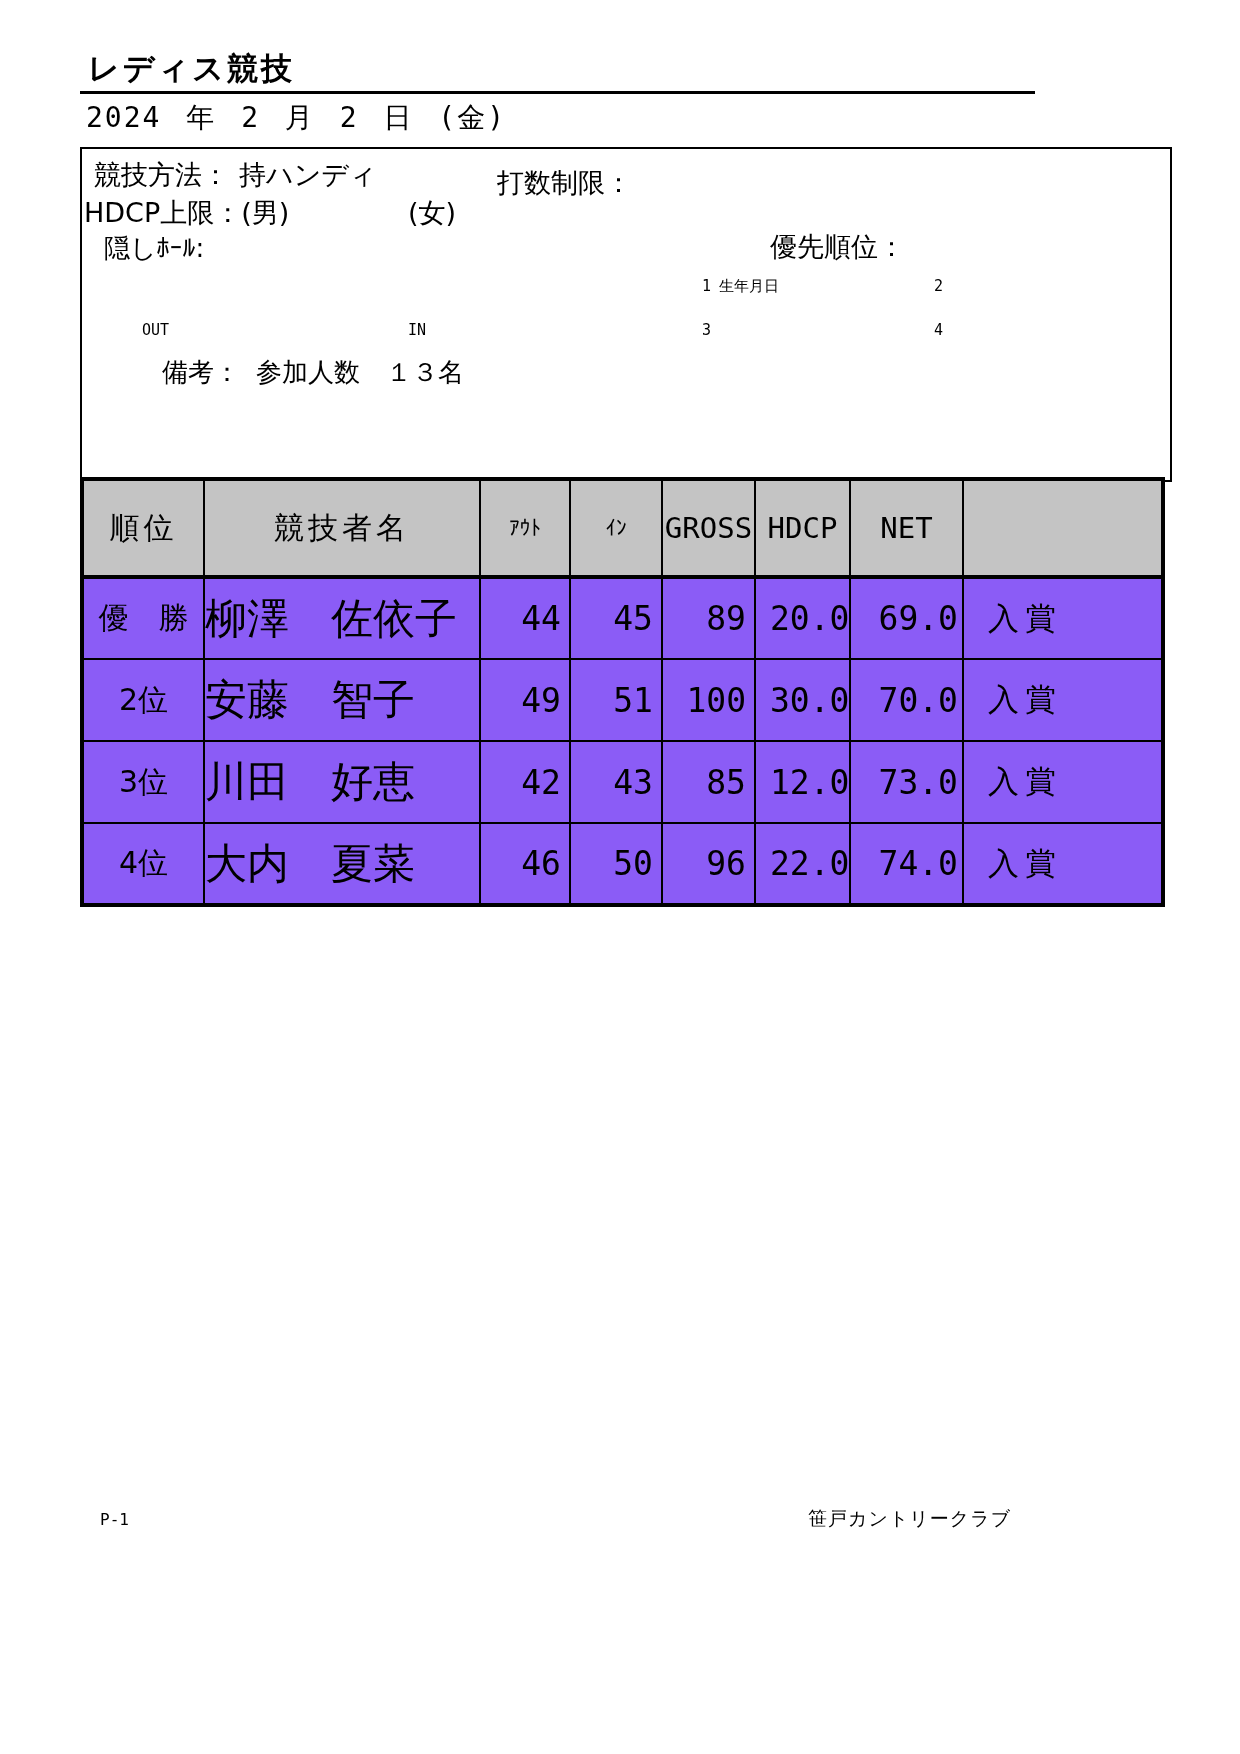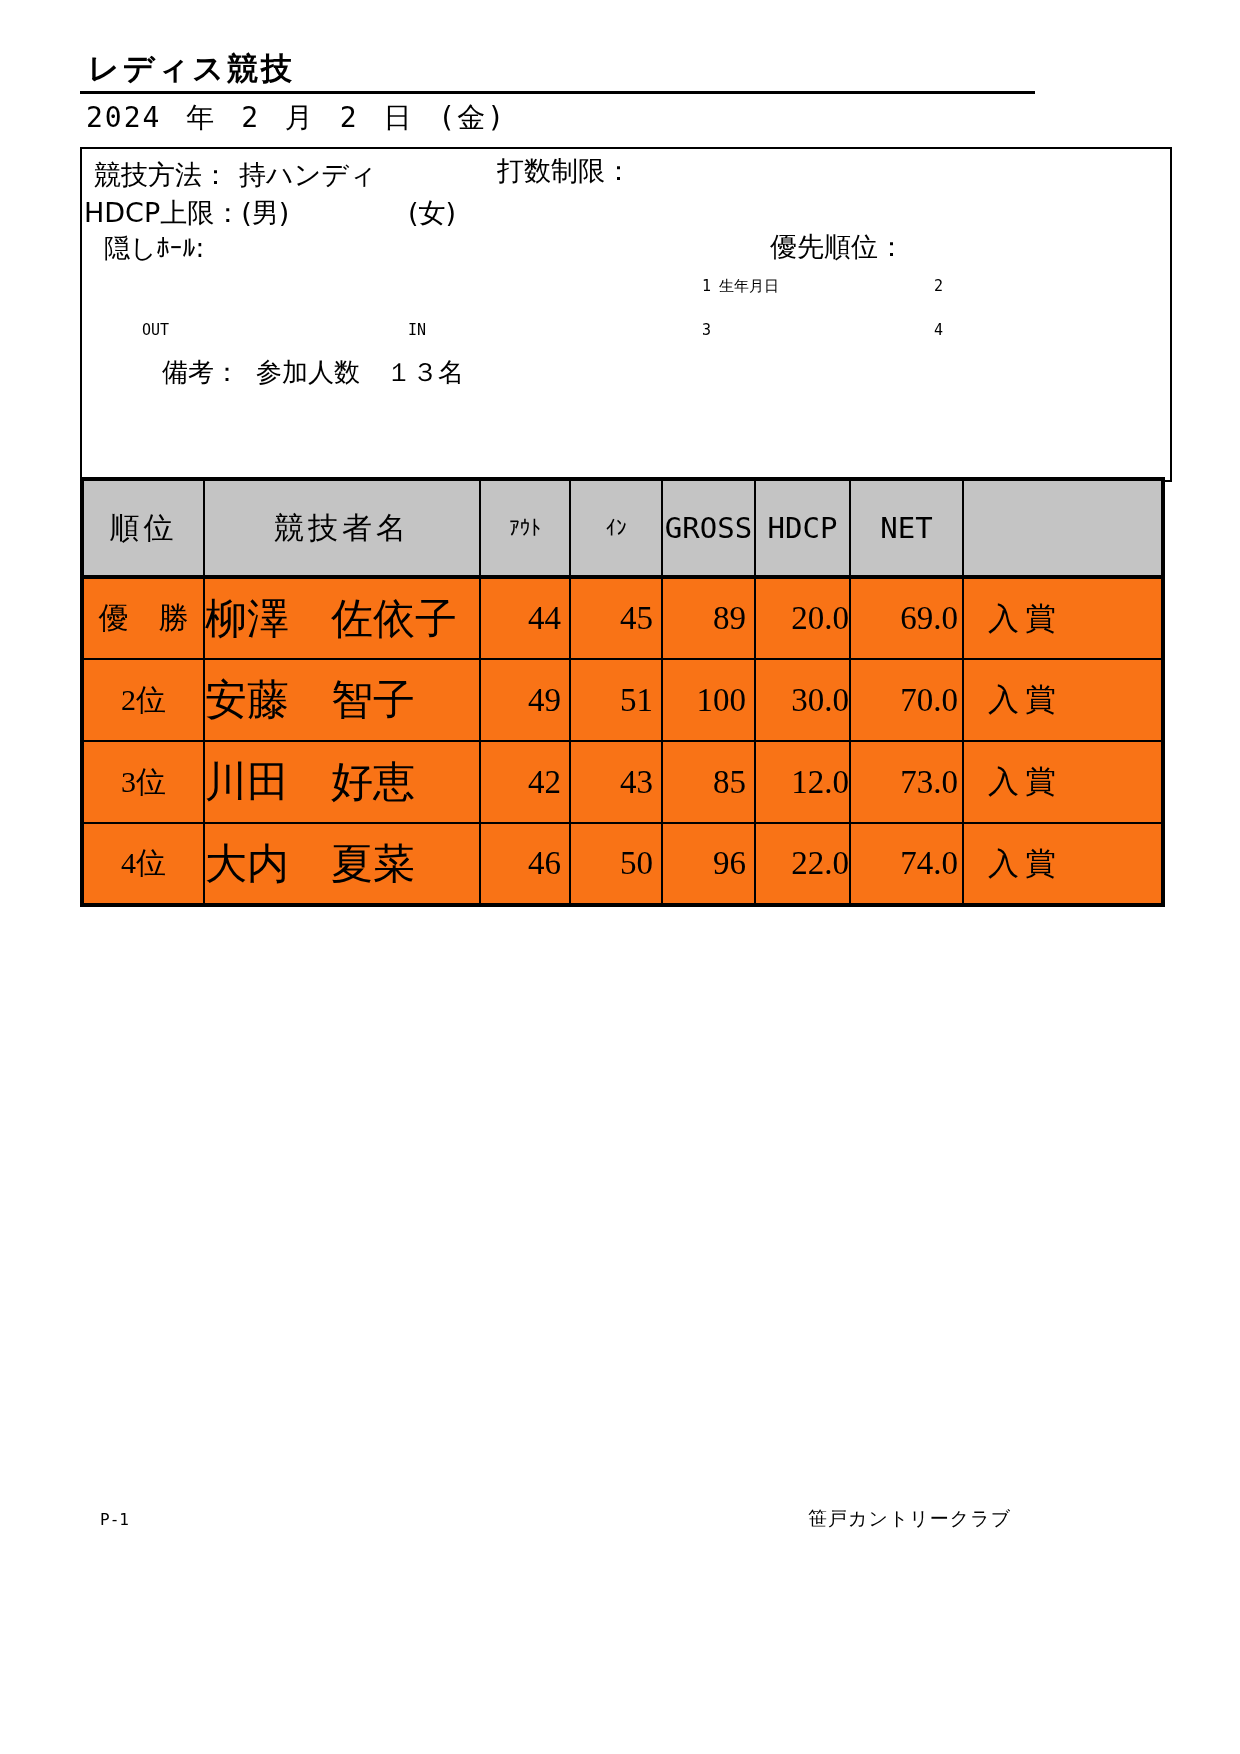--- a/index.html
+++ b/index.html
@@ -28,21 +28,21 @@
     font-family: "DejaVu Sans Mono", "DejaVu Sans", monospace;
   }
 
   
   .info-box {
     left: 80px; top: 147px; width: 1092px; height: 335px;
     border: 2px solid #000;
   }
   .ib { position: absolute; white-space: nowrap; }
   .ib-method   { left: 12px;  top: 8px;   font-size: 27px; display: flex; gap: 10px; }
-  .ib-stroke   { left: 415px; top: 4px;   font-size: 27px; }
+  .ib-stroke   { left: 415px; top: 16px;   font-size: 27px; }
   .ib-hdcp     { left: 2px;   top: 46px;  font-size: 27px; }
   .ib-female   { left: 326px; top: 46px;  font-size: 27px; }
   .ib-hidden   { left: 22px;  top: 82px;  font-size: 26px; }
   .ib-priority { left: 658px; top: 80px;  font-size: 27px; margin-left: 30px; }
   .ib-small    { font-size: 15px; }
   .ib-p1       { left: 620px; top: 128px; display: flex; gap: 8px; }
   .ib-p2       { left: 852px; top: 128px; }
   .ib-out      { left: 60px;  top: 172px; }
   .ib-in       { left: 326px; top: 172px; }
   .ib-p3       { left: 620px; top: 172px; }
@@ -63,31 +63,31 @@
     overflow: hidden;
     vertical-align: middle;
   }
   table.results thead th {
     height: 98px;
     background: #c4c4c4;
     border-bottom: 4px solid #000;
     font-weight: normal;
     text-align: center;
   }
-  table.results tbody td { height: 82px; background: #f97316; font-family: Liberation Serif, serif; }
+  table.results tbody td { height: 82px; background: #8b5cf6; }
 
   .h-jp   { font-size: 30px; letter-spacing: 4px; }
   .h-kana { font-size: 21px; }
   .h-lat  { font-size: 29px; font-family: "DejaVu Sans Mono", monospace; letter-spacing: 0px; }
 
   td.c-rank  { text-align: center; font-size: 30px; }
   td.c-name  { text-align: left; font-size: 42px; }
   td.c-num   { text-align: right; padding-right: 8px; font-size: 33px;
                font-family: "DejaVu Sans Mono", monospace; }
-  td.c-hdcp  { text-align: right; padding-left: 6px; font-size: 33px;
+  td.c-hdcp  { text-align: left; padding-left: 14px; font-size: 33px;
                font-family: "DejaVu Sans Mono", monospace; }
   td.c-net   { text-align: right; padding-right: 4px; font-size: 33px;
                font-family: "DejaVu Sans Mono", monospace; }
   td.c-award { text-align: left; padding-left: 24px; font-size: 31px; letter-spacing: 6px; }
 
   
   .footer-page { left: 100px; top: 1510px; font-size: 16px; }
   .footer-club { left: 808px; top: 1506px; font-size: 19px; letter-spacing: 1px; }
 </style>
 </head>

